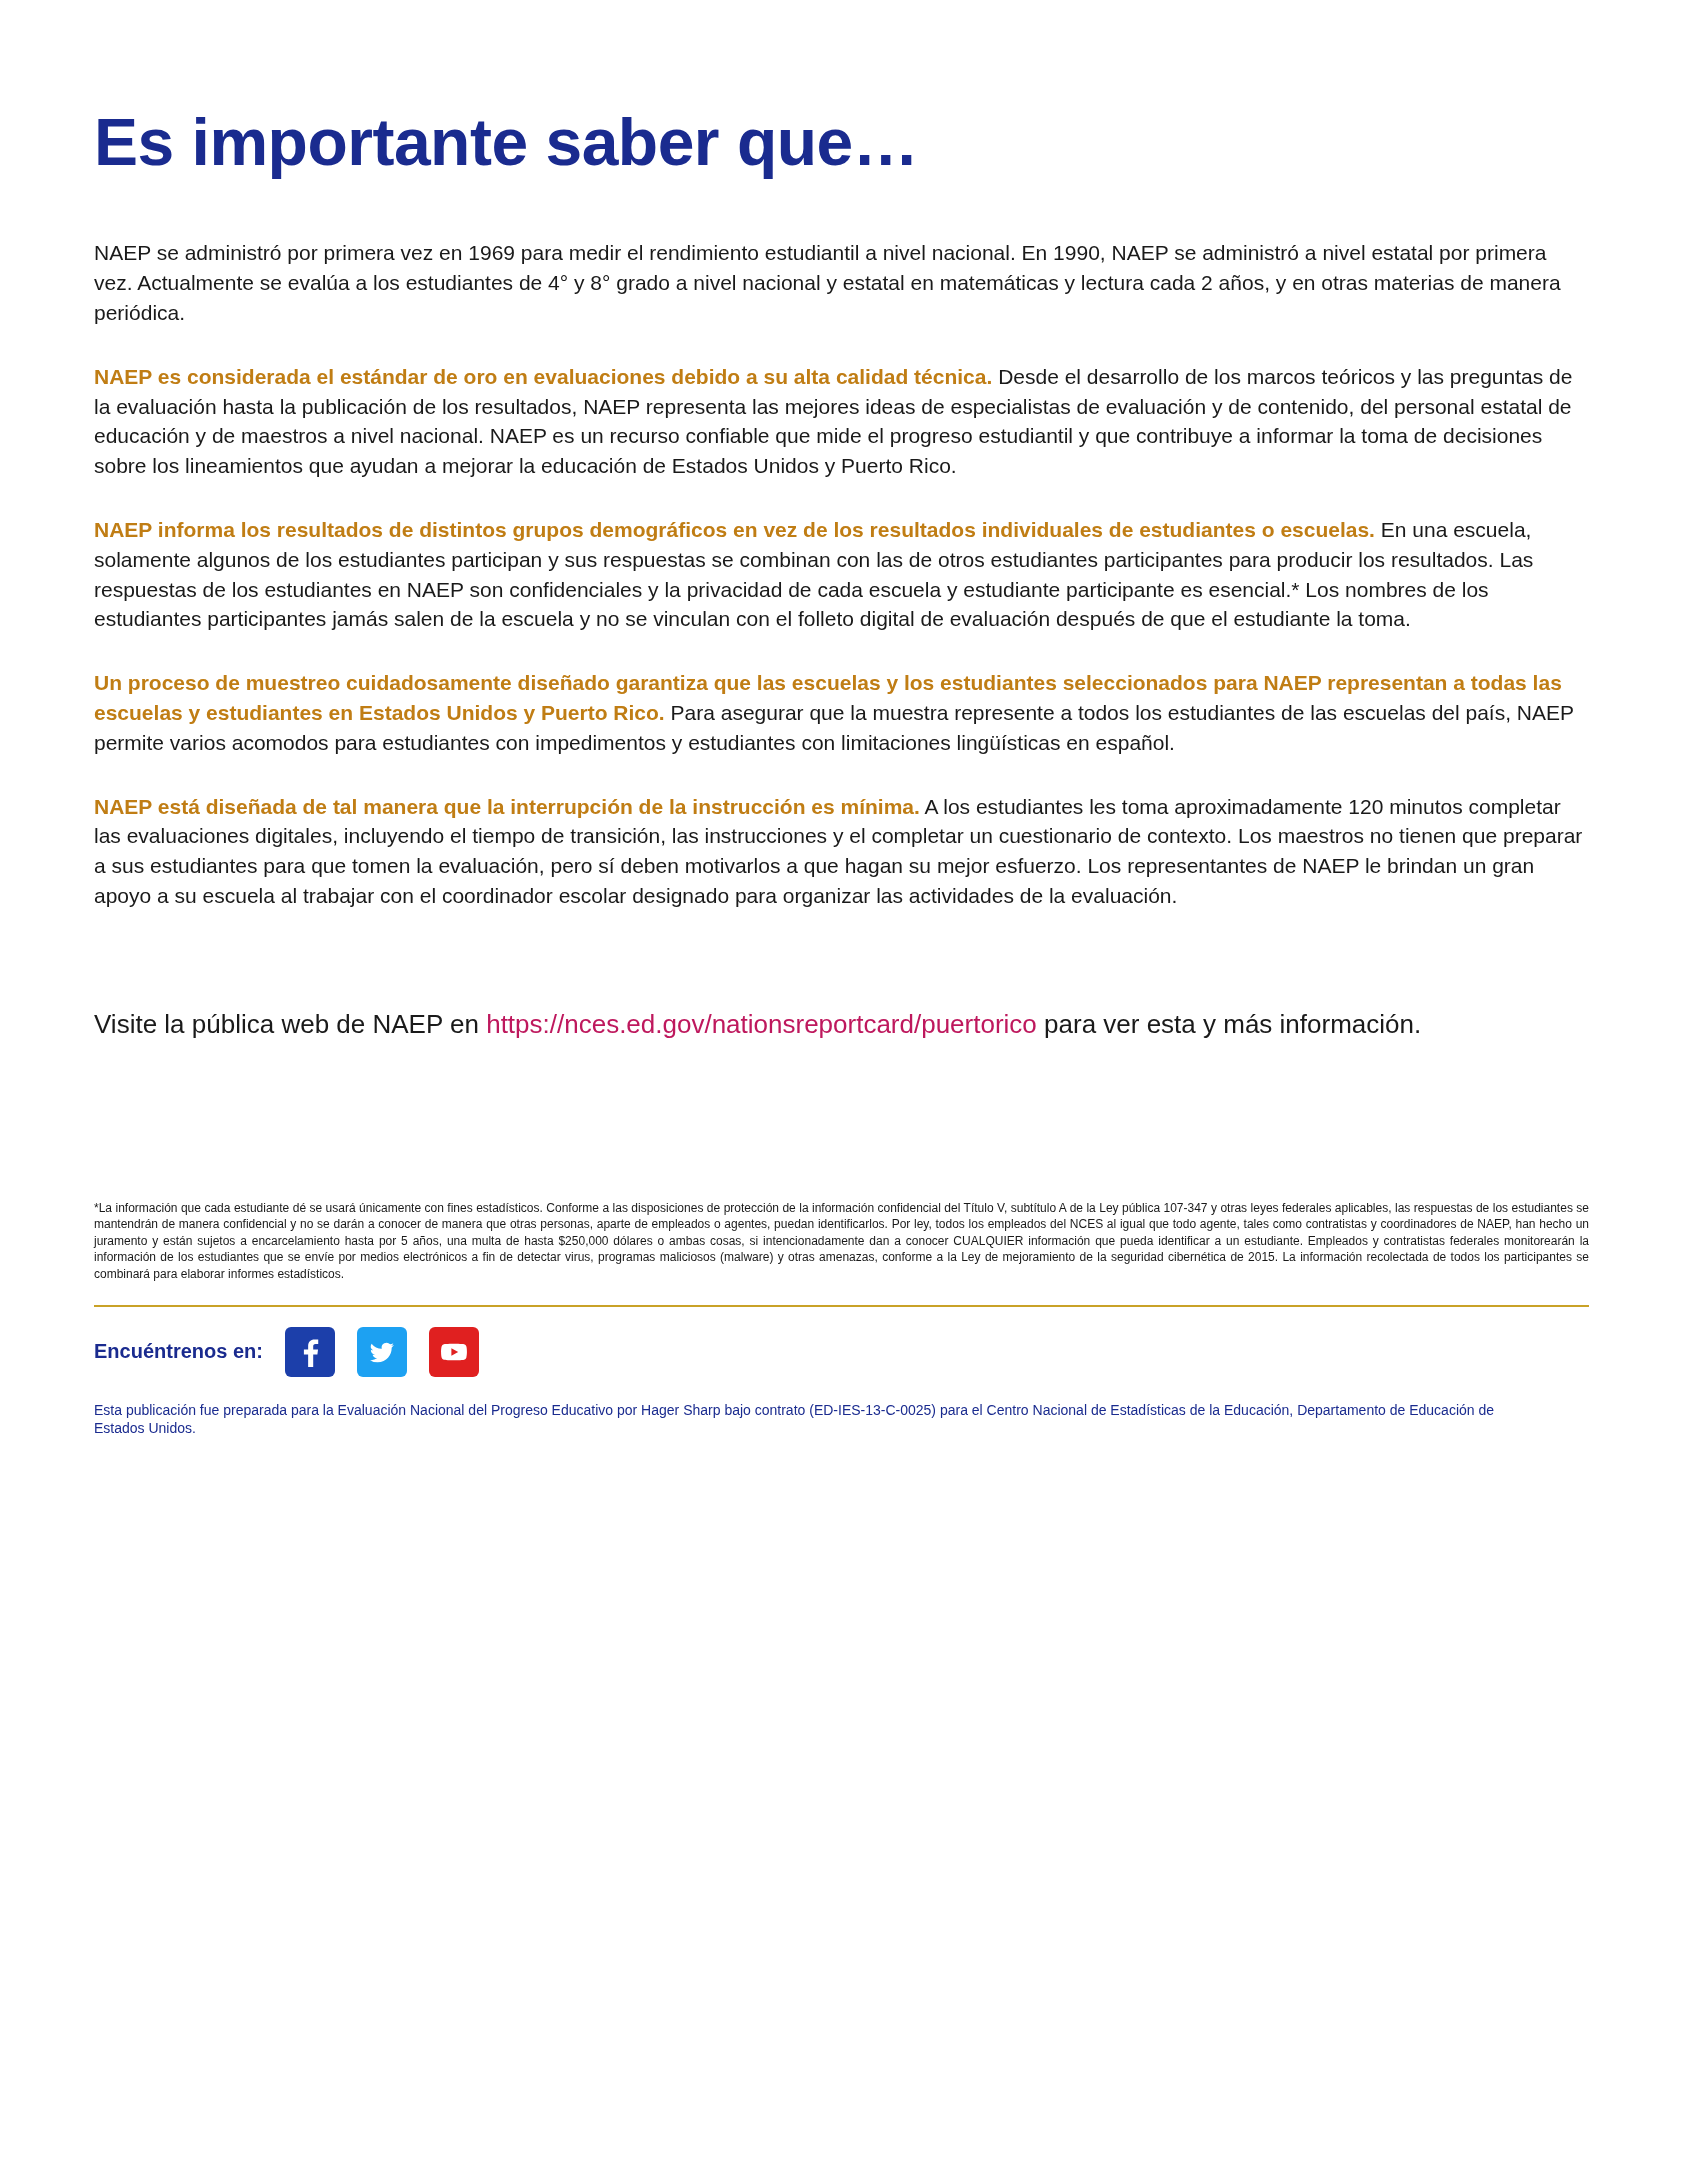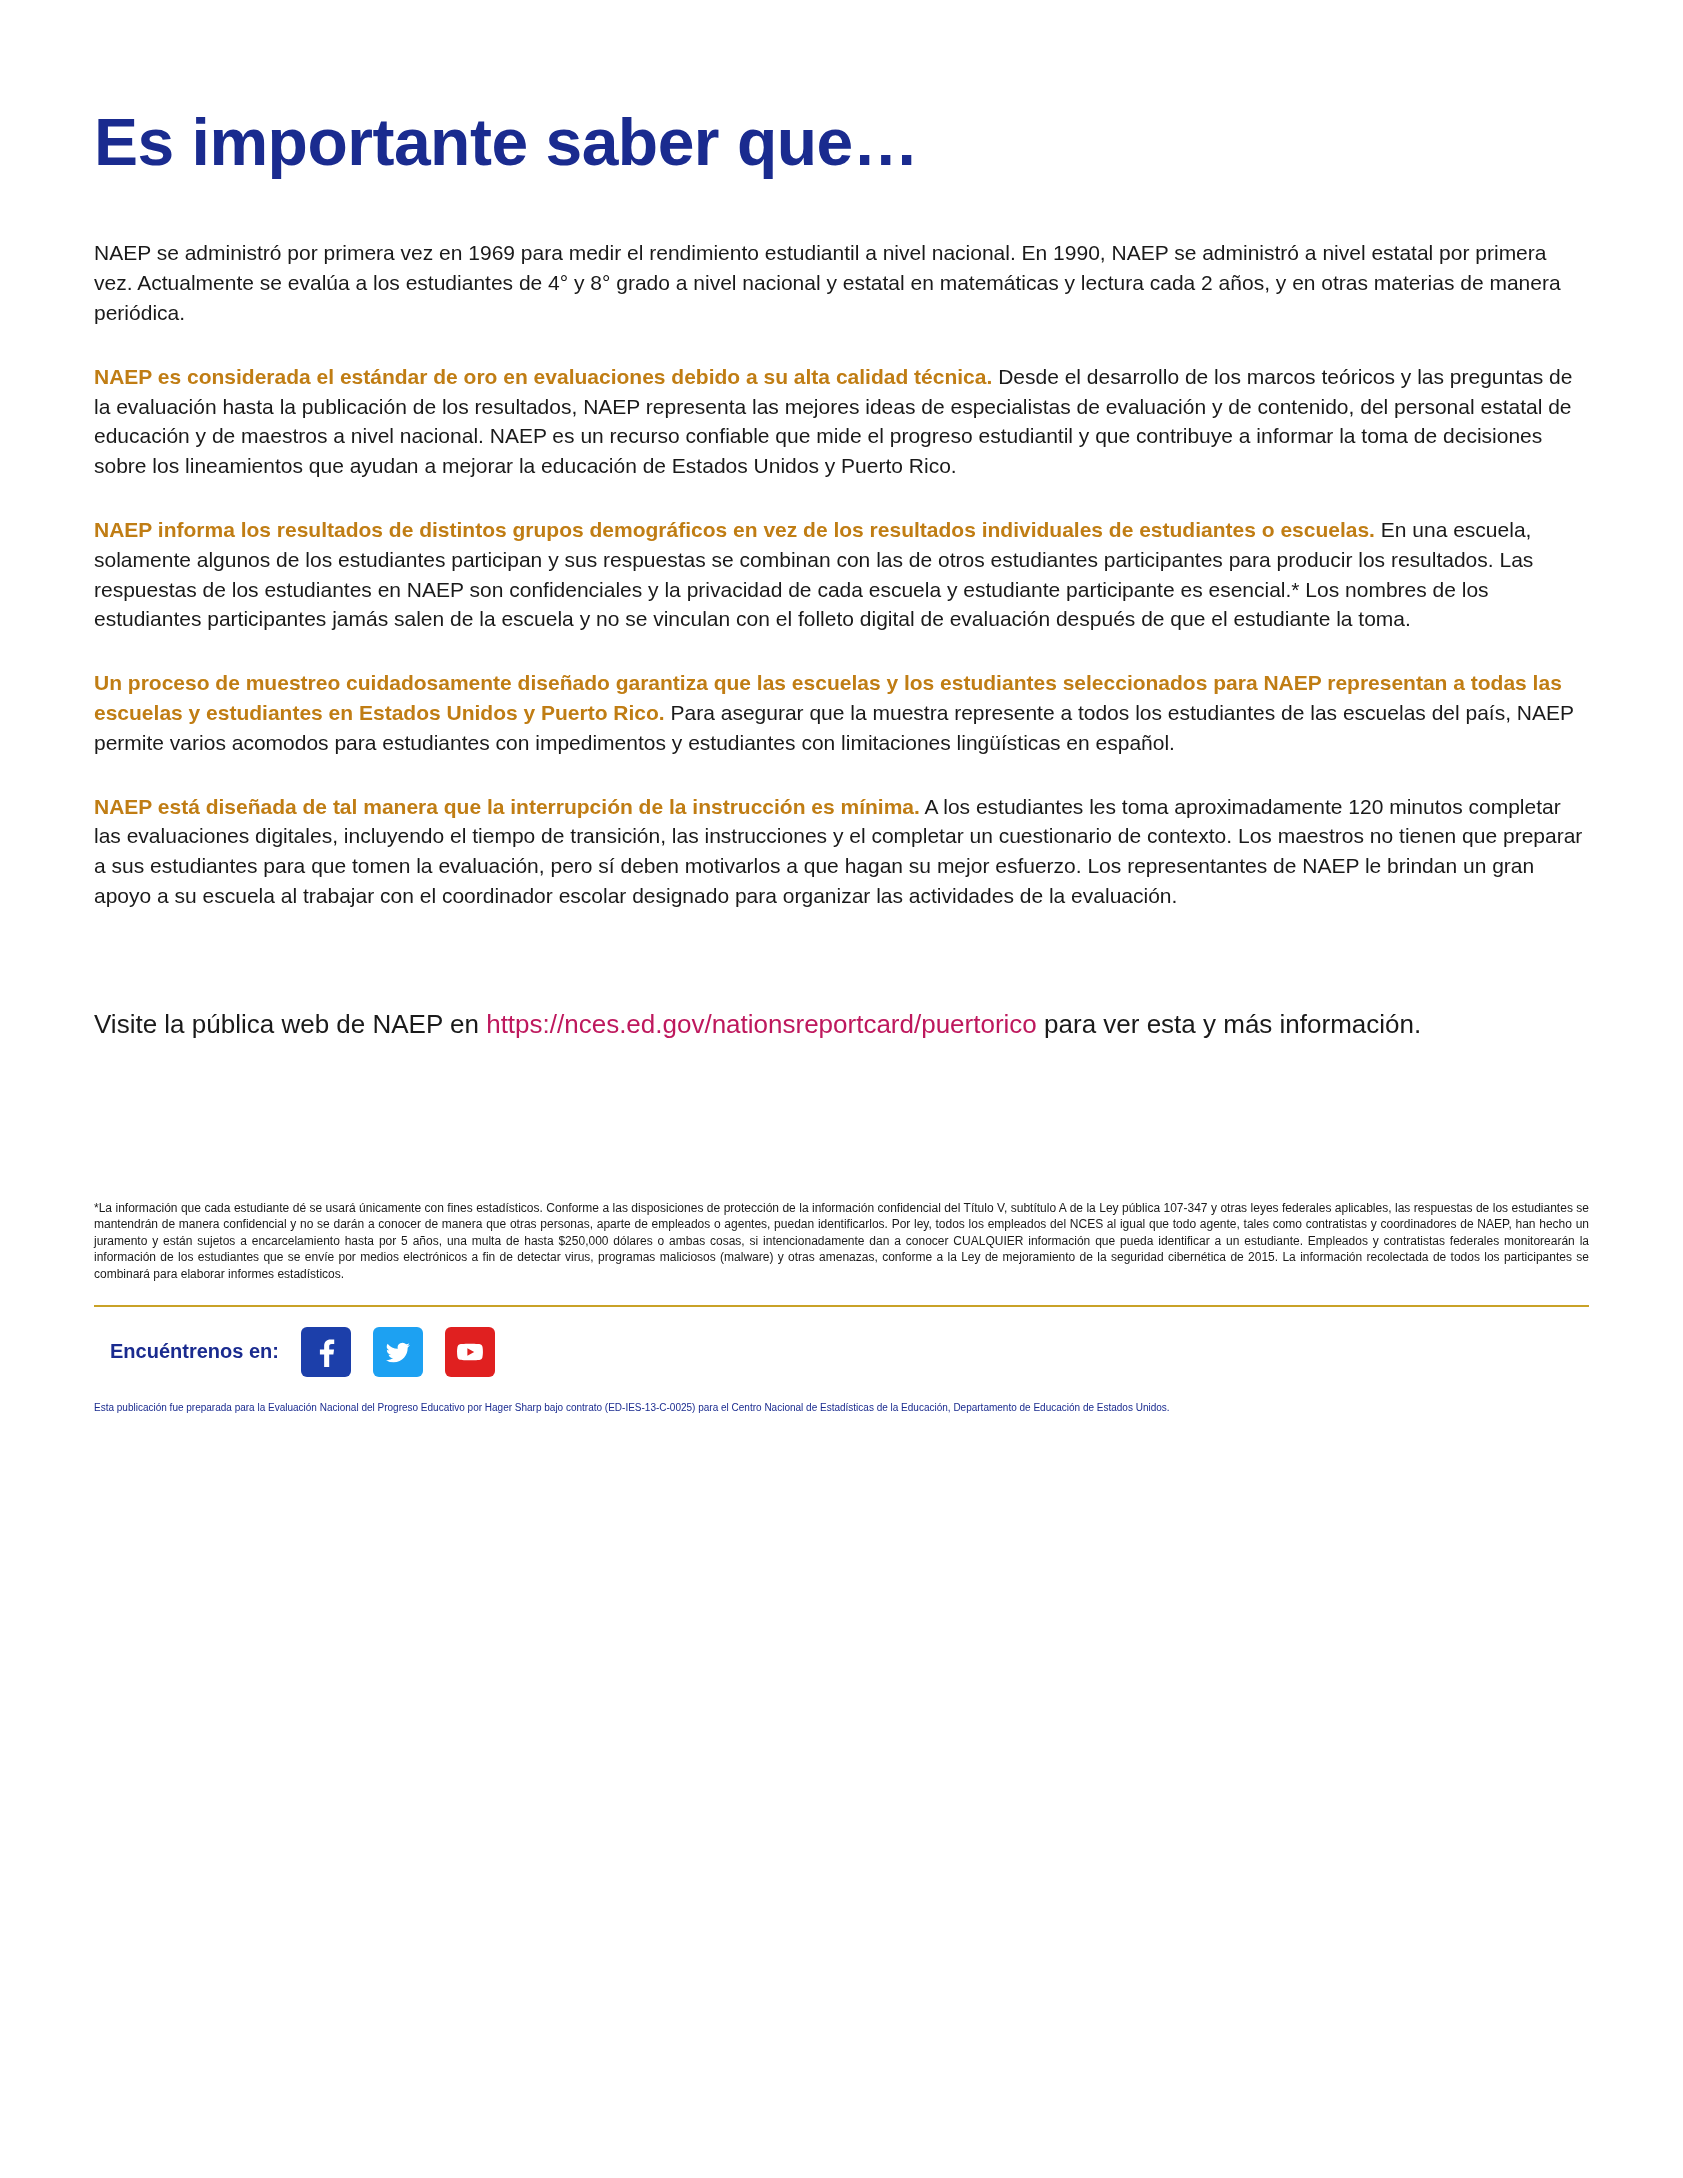--- a/index.html
+++ b/index.html
@@ -63,42 +63,41 @@
   .rule {
     border: none;
     border-top: 2px solid #c9a227;
     margin: 22px 0 0 0;
   }
   .find-us-row {
     display: flex;
     align-items: center;
     gap: 22px;
     margin-top: 20px;
-    margin-left: 16px;
   }
   .find-us-label {
     font-size: 20px;
     font-weight: bold;
     color: #1a2b8f;
     white-space: nowrap;
   }
   .social {
     width: 50px;
     height: 50px;
     border-radius: 6px;
     display: inline-flex;
     align-items: center;
     justify-content: center;
   }
   .fb { background: #1c3faa; }
   .tw { background: #1da1f2; }
   .yt { background: #e02020; }
   .social svg { display: block; }
   .credit {
-    font-size: 10px;
+    font-size: 14px;
     line-height: 1.35;
     color: #1a2b8f;
     margin-top: 24px;
     padding-bottom: 30px;
     max-width: 1406px;
   }
 </style>
 </head>
 <body>
 

